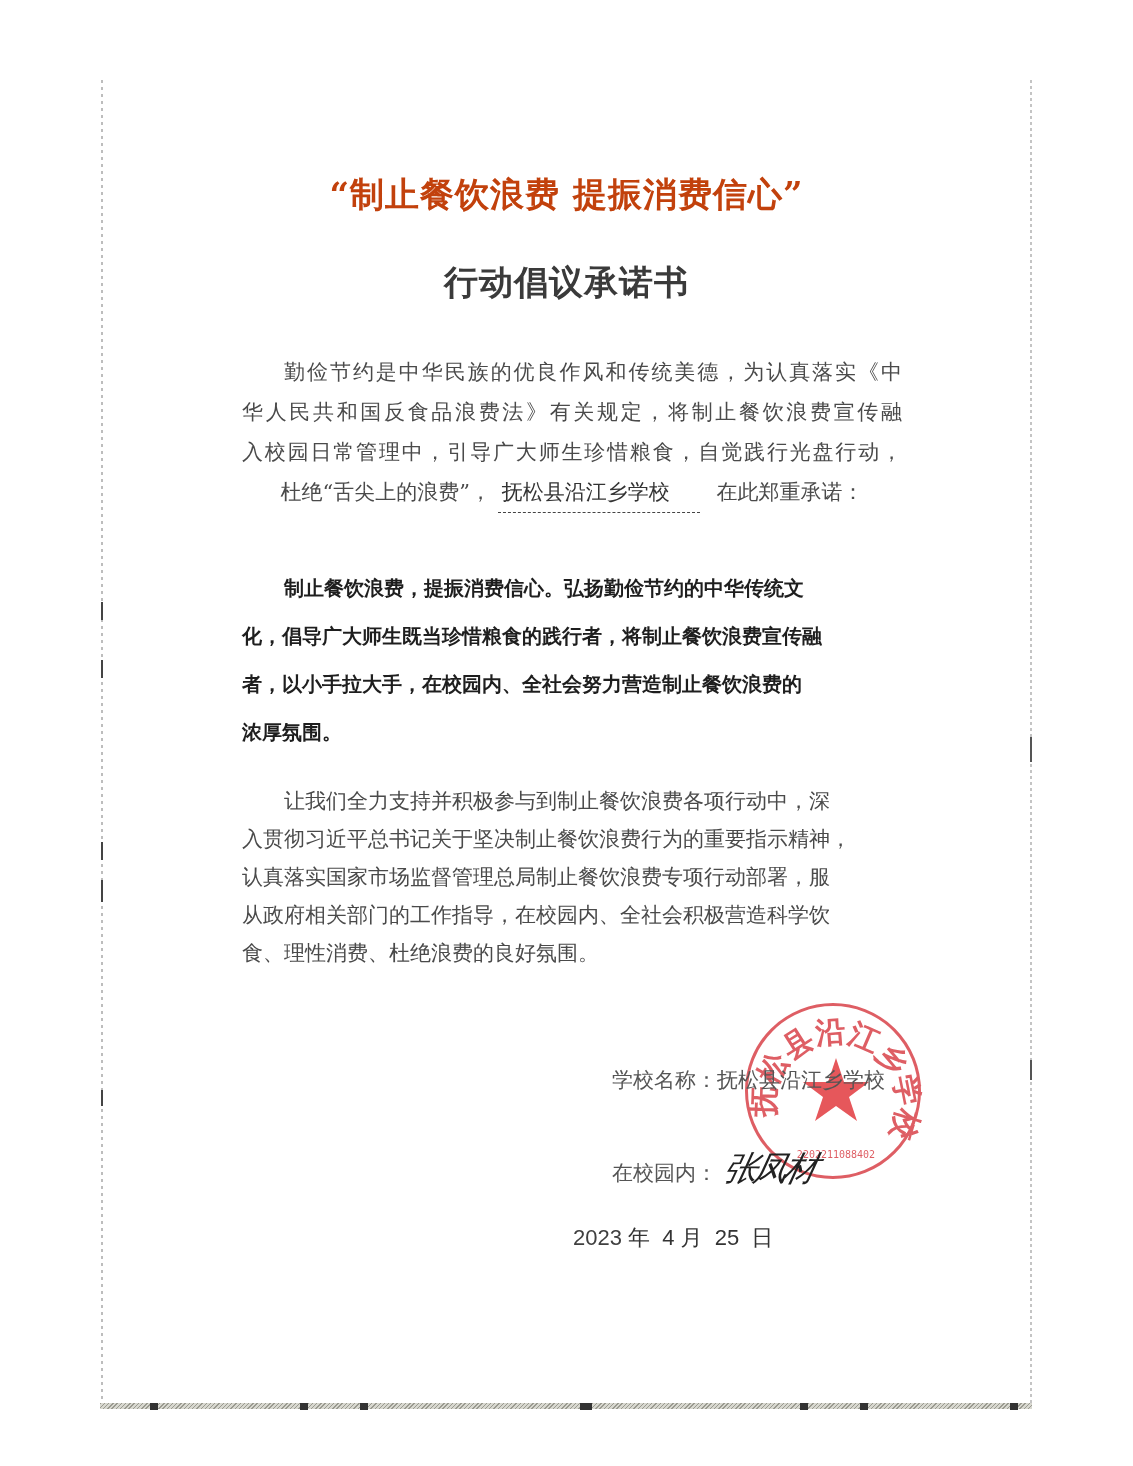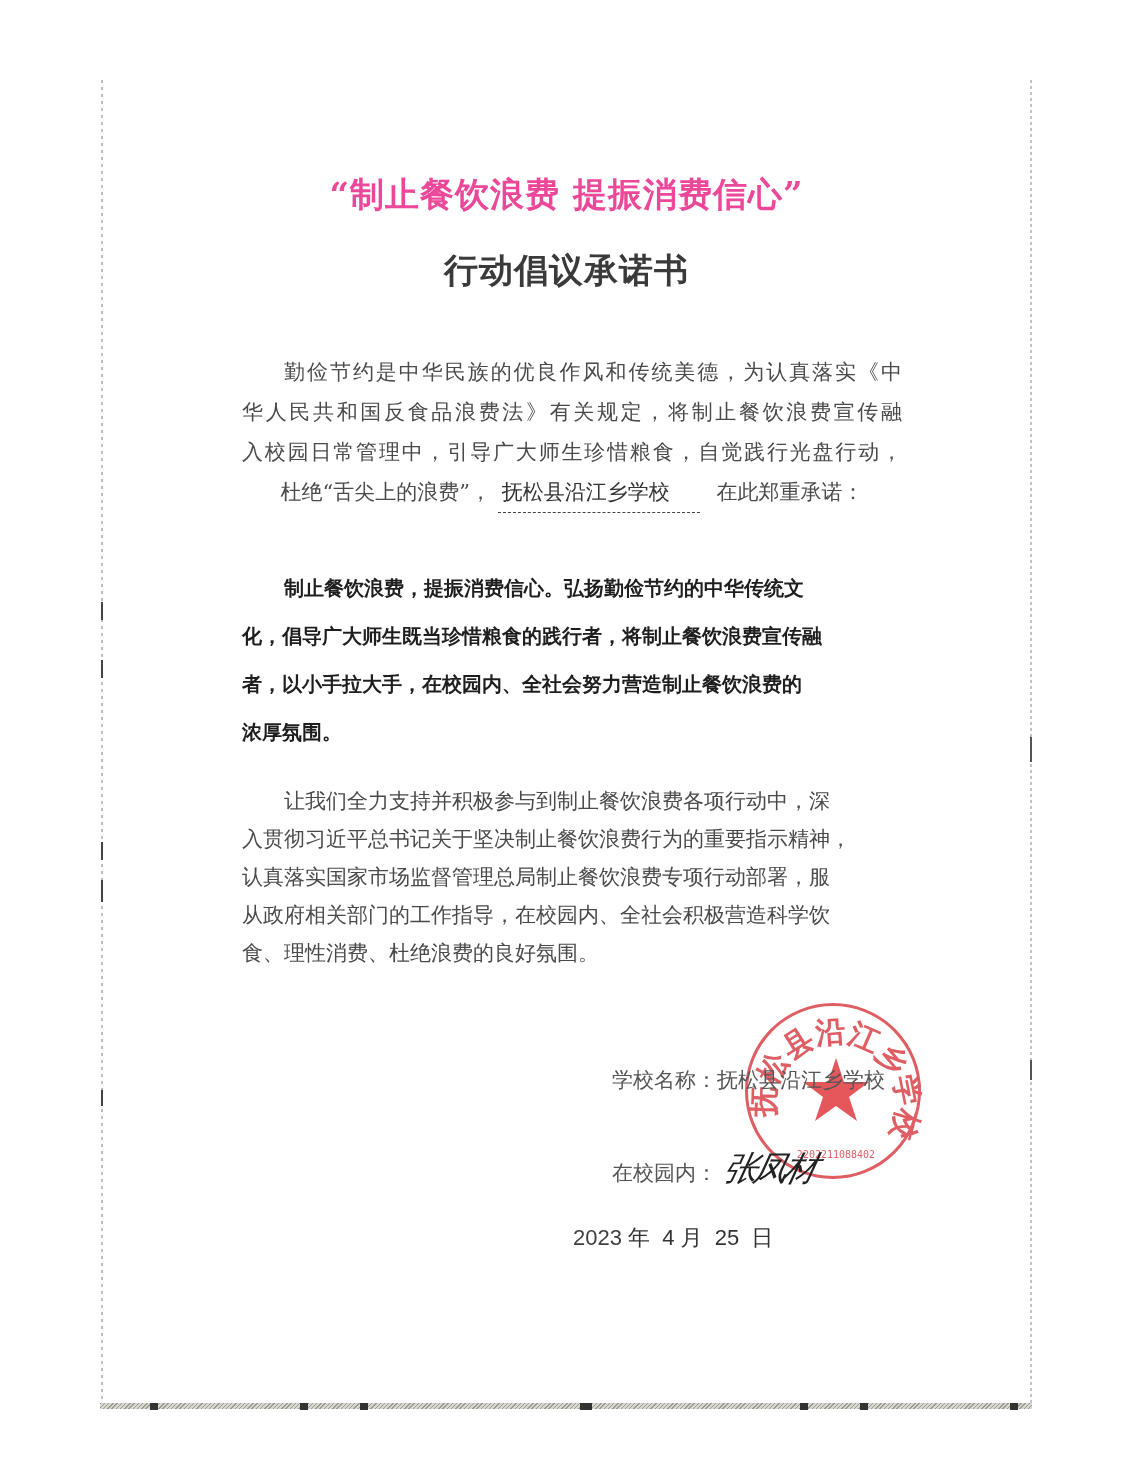--- a/index.html
+++ b/index.html
@@ -18,24 +18,24 @@
   }
   .edge-right .mark { position:absolute; left:0; width:2px; background:#555; }
   .edge-bottom {
     position:absolute; left:100px; top:1403px; width:932px; height:6px;
     background:repeating-linear-gradient(135deg,#9a9a90 0 1px,#d8d8d0 1px 3px);
   }
   .edge-bottom .mark { position:absolute; top:0; height:7px; width:8px; background:#333; }
 
   .title1 {
     position:absolute; left:0; width:1133px; top:172px; text-align:center;
-    font-size:34px; font-weight:bold; letter-spacing:1px; color:#ec4899;
+    font-size:34px; font-weight:bold; letter-spacing:1px; color:#c2410c;
   }
   .title2 {
-    position:absolute; left:0; width:1133px; top:248px; text-align:center;
+    position:absolute; left:0; width:1133px; top:260px; text-align:center;
     font-size:34px; font-weight:bold; letter-spacing:1px; color:#3a3a3a;
   }
   .para {
     position:absolute; left:242px; width:660px; font-size:21px; color:#4a4a4a;
   }
   .para .line { display:block; white-space:nowrap; height:40px; line-height:40px; }
   .indent { padding-left:42px; }
   .p1 { top:352px; }
   .p1 .line { text-align-last:justify; }
   .underline-blank {

